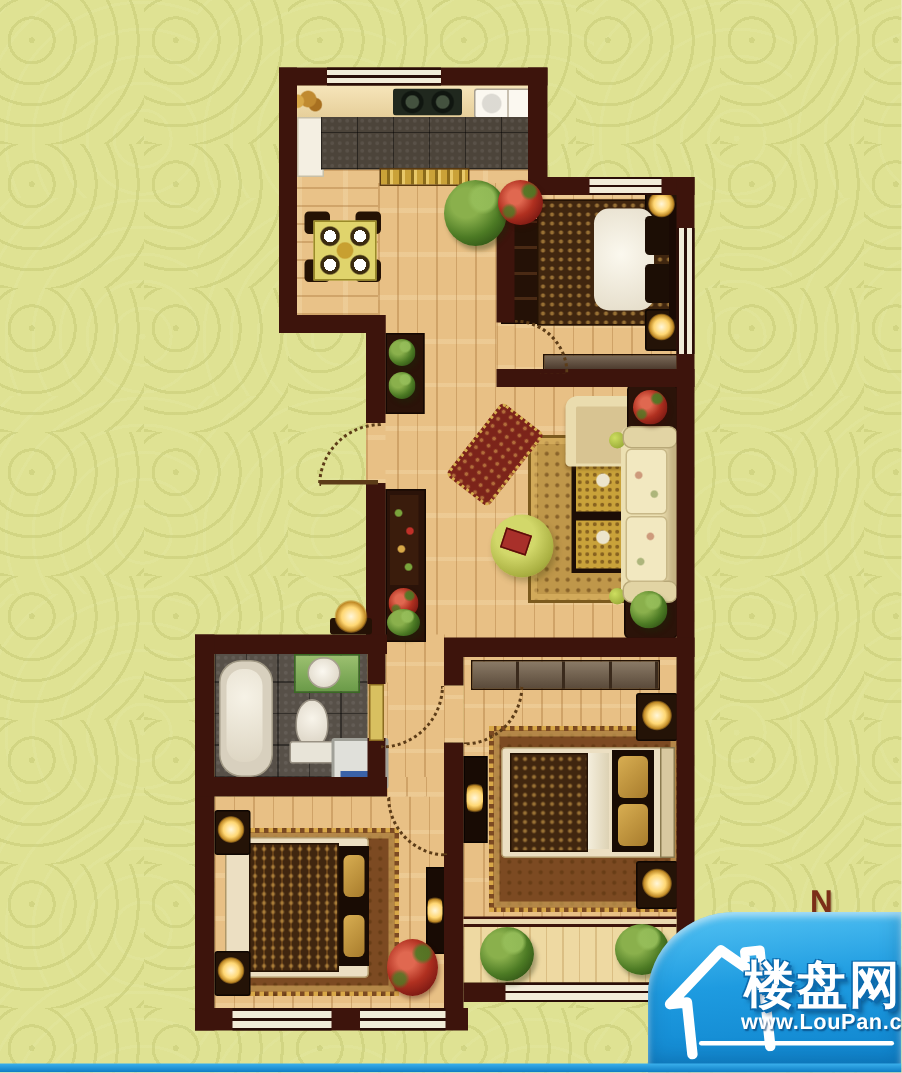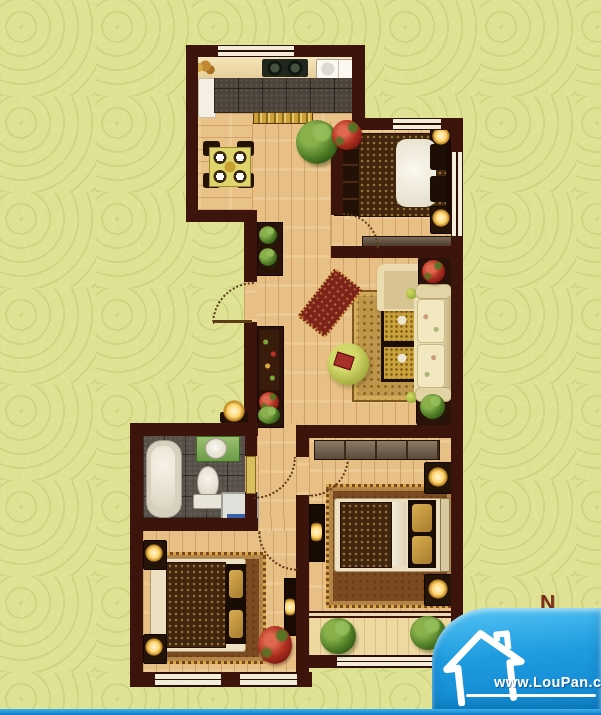--- a/index.html
+++ b/index.html
@@ -242,18 +242,19 @@
   <div class="winh" style="left:240px;top:672px;width:57px;height:15px;"></div>
   <div class="winh" style="left:337px;top:655px;width:96px;height:13px;"></div>
 
   <div id="nmark">N</div>
 
   <div id="logo">
     <svg style="position:absolute;left:6px;top:16px;transform:rotate(-6deg);" width="88" height="80" viewBox="0 0 100 92">
       <path d="M22 88 V48 H9 L52 11 L95 48 H82 V88" fill="none" stroke="#ffffff" stroke-width="8" stroke-linejoin="round" stroke-linecap="round"></path>
       <path d="M70 22 V14 H82 V32" fill="none" stroke="#ffffff" stroke-width="7" stroke-linejoin="round"></path>
     </svg>
+    <div class="zhname">楼盘网</div>
     <div class="url">www.LouPan.com</div>
     <div class="uline"></div>
   </div>
   <div id="bluebar"></div>
 
 </div>
 
 </body></html>

